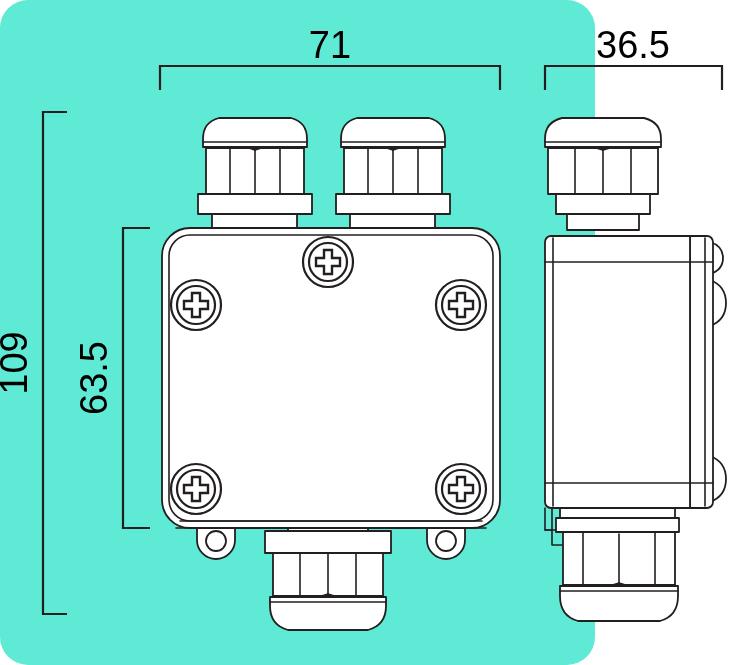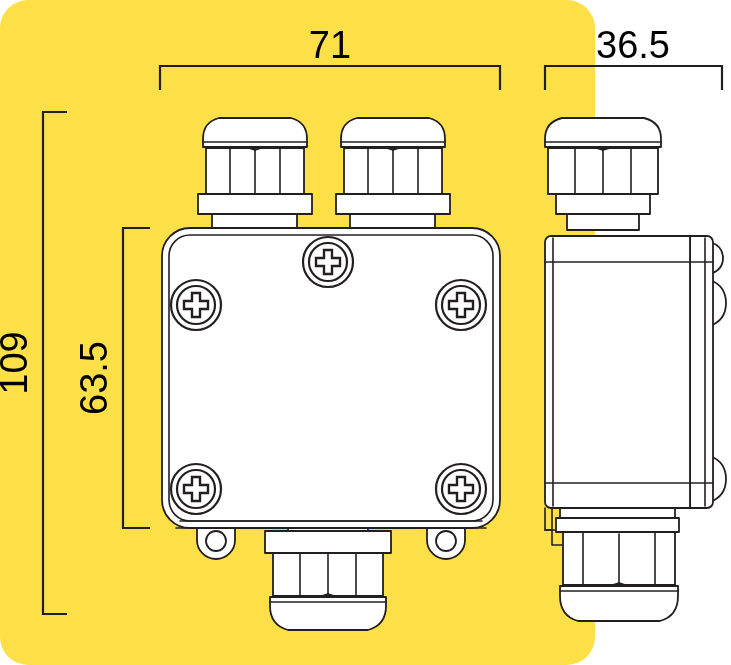--- a/index.html
+++ b/index.html
@@ -10,21 +10,21 @@
   body {
     width: 731px;
     height: 665px;
     font-family: "Liberation Sans", sans-serif;
     overflow: hidden;
   }
   #drawing-root {
     position: relative;
     width: 595px;
     height: 665px;
-    background: #fde047;
+    background: #5eead4;
     border-radius: 28px;
   }
   svg#tech-drawing {
     display: block;
     width: 731px;
     height: 665px;
   }
   .outline-thin {
     fill: none;
     stroke: #231f20;

